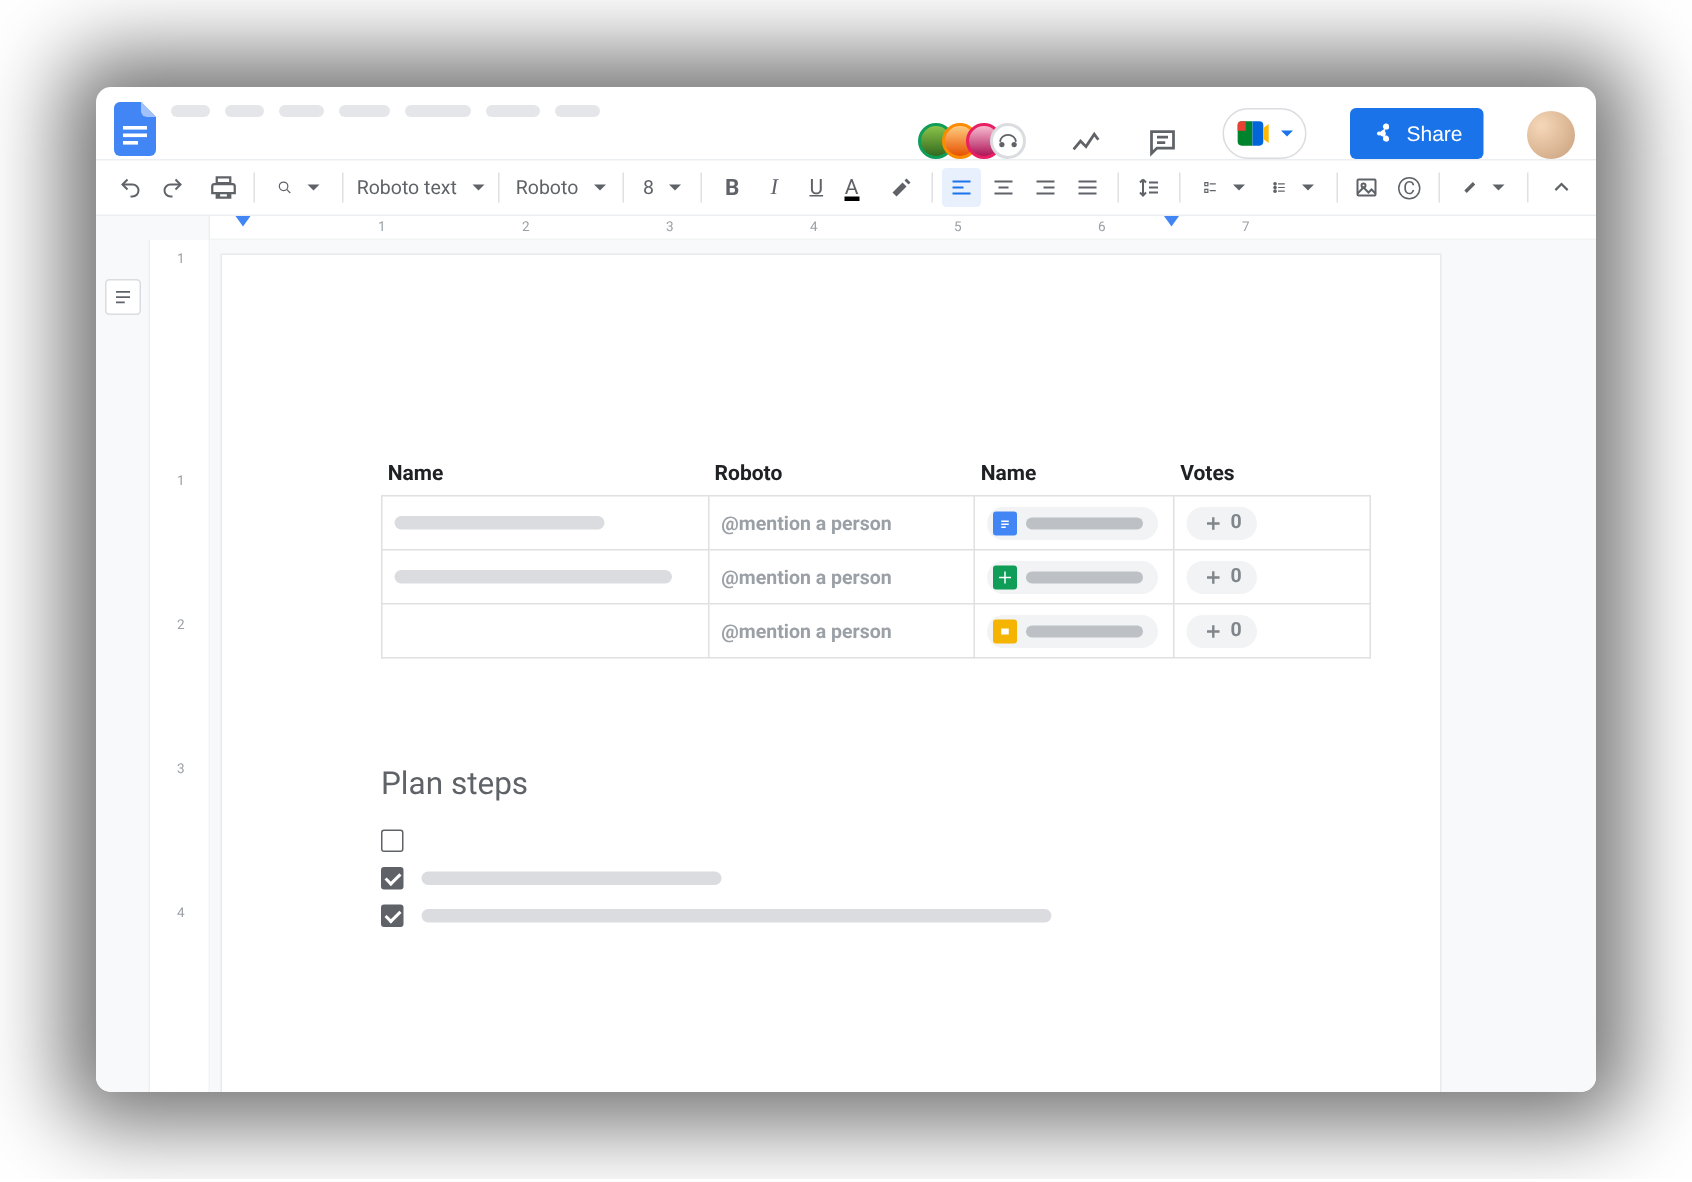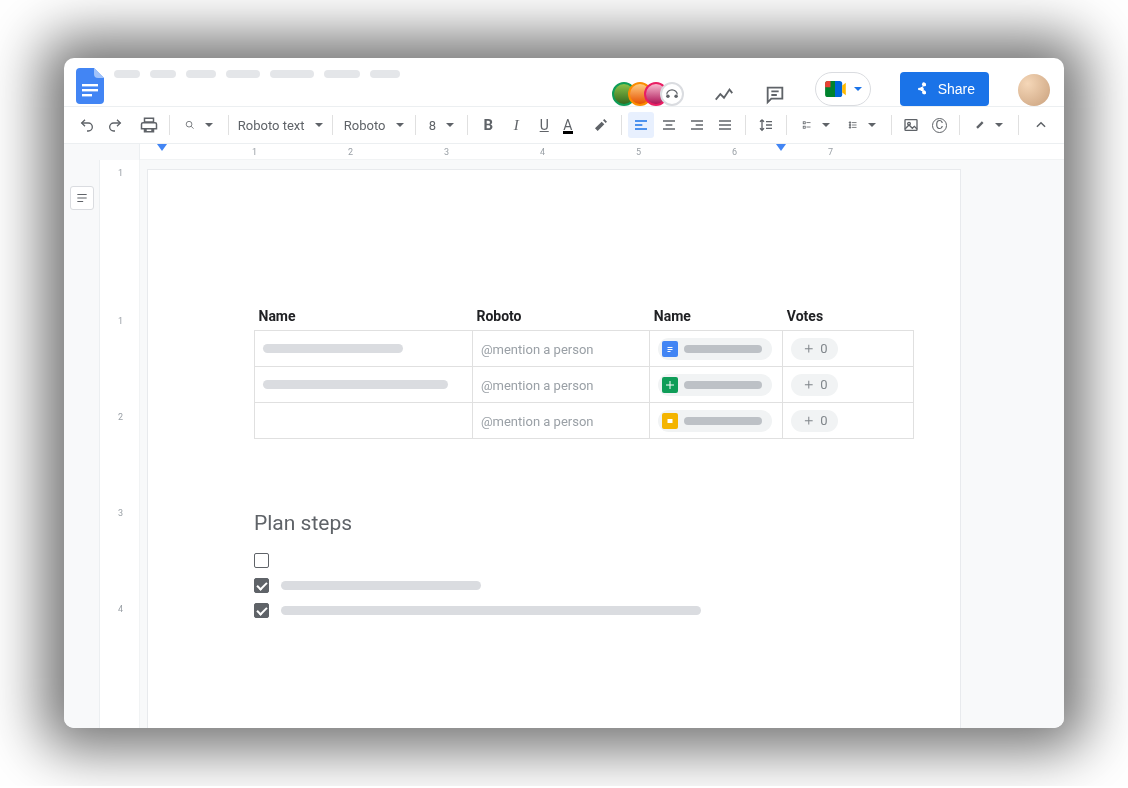--- a/index.html
+++ b/index.html
@@ -141,21 +141,21 @@
     font-family: Roboto, Arial, sans-serif;
   }
   
   table.smart {
     border-collapse: collapse; width: 660px; font-size:14px; color:#3c4043;
   }
   table.smart th {
     text-align:left; font-weight:700; padding: 0 10px 6px 4px; border:none; color:#202124;
   }
   table.smart td {
-    border:1px solid #e0e0e0; padding:6px 8px; height:36px; vertical-align:middle;
+    border:1px solid #e0e0e0; padding:6px 8px; height:36px; vertical-align:middle;font-weight:bold;
   }
   .ph-bar { height:9px; border-radius:5px; background:#dadce0; }
   .mention { color:#9aa0a6; font-size:13px; }
   .chip {
     display:inline-flex; align-items:center; gap:6px;
     background:#f1f3f4; border-radius:12px; padding:3px 10px 3px 4px;
     height:22px;
   }
   .chip .ph-bar { width:78px; height:8px; background:#bdc1c6; }
   .file-ic {

